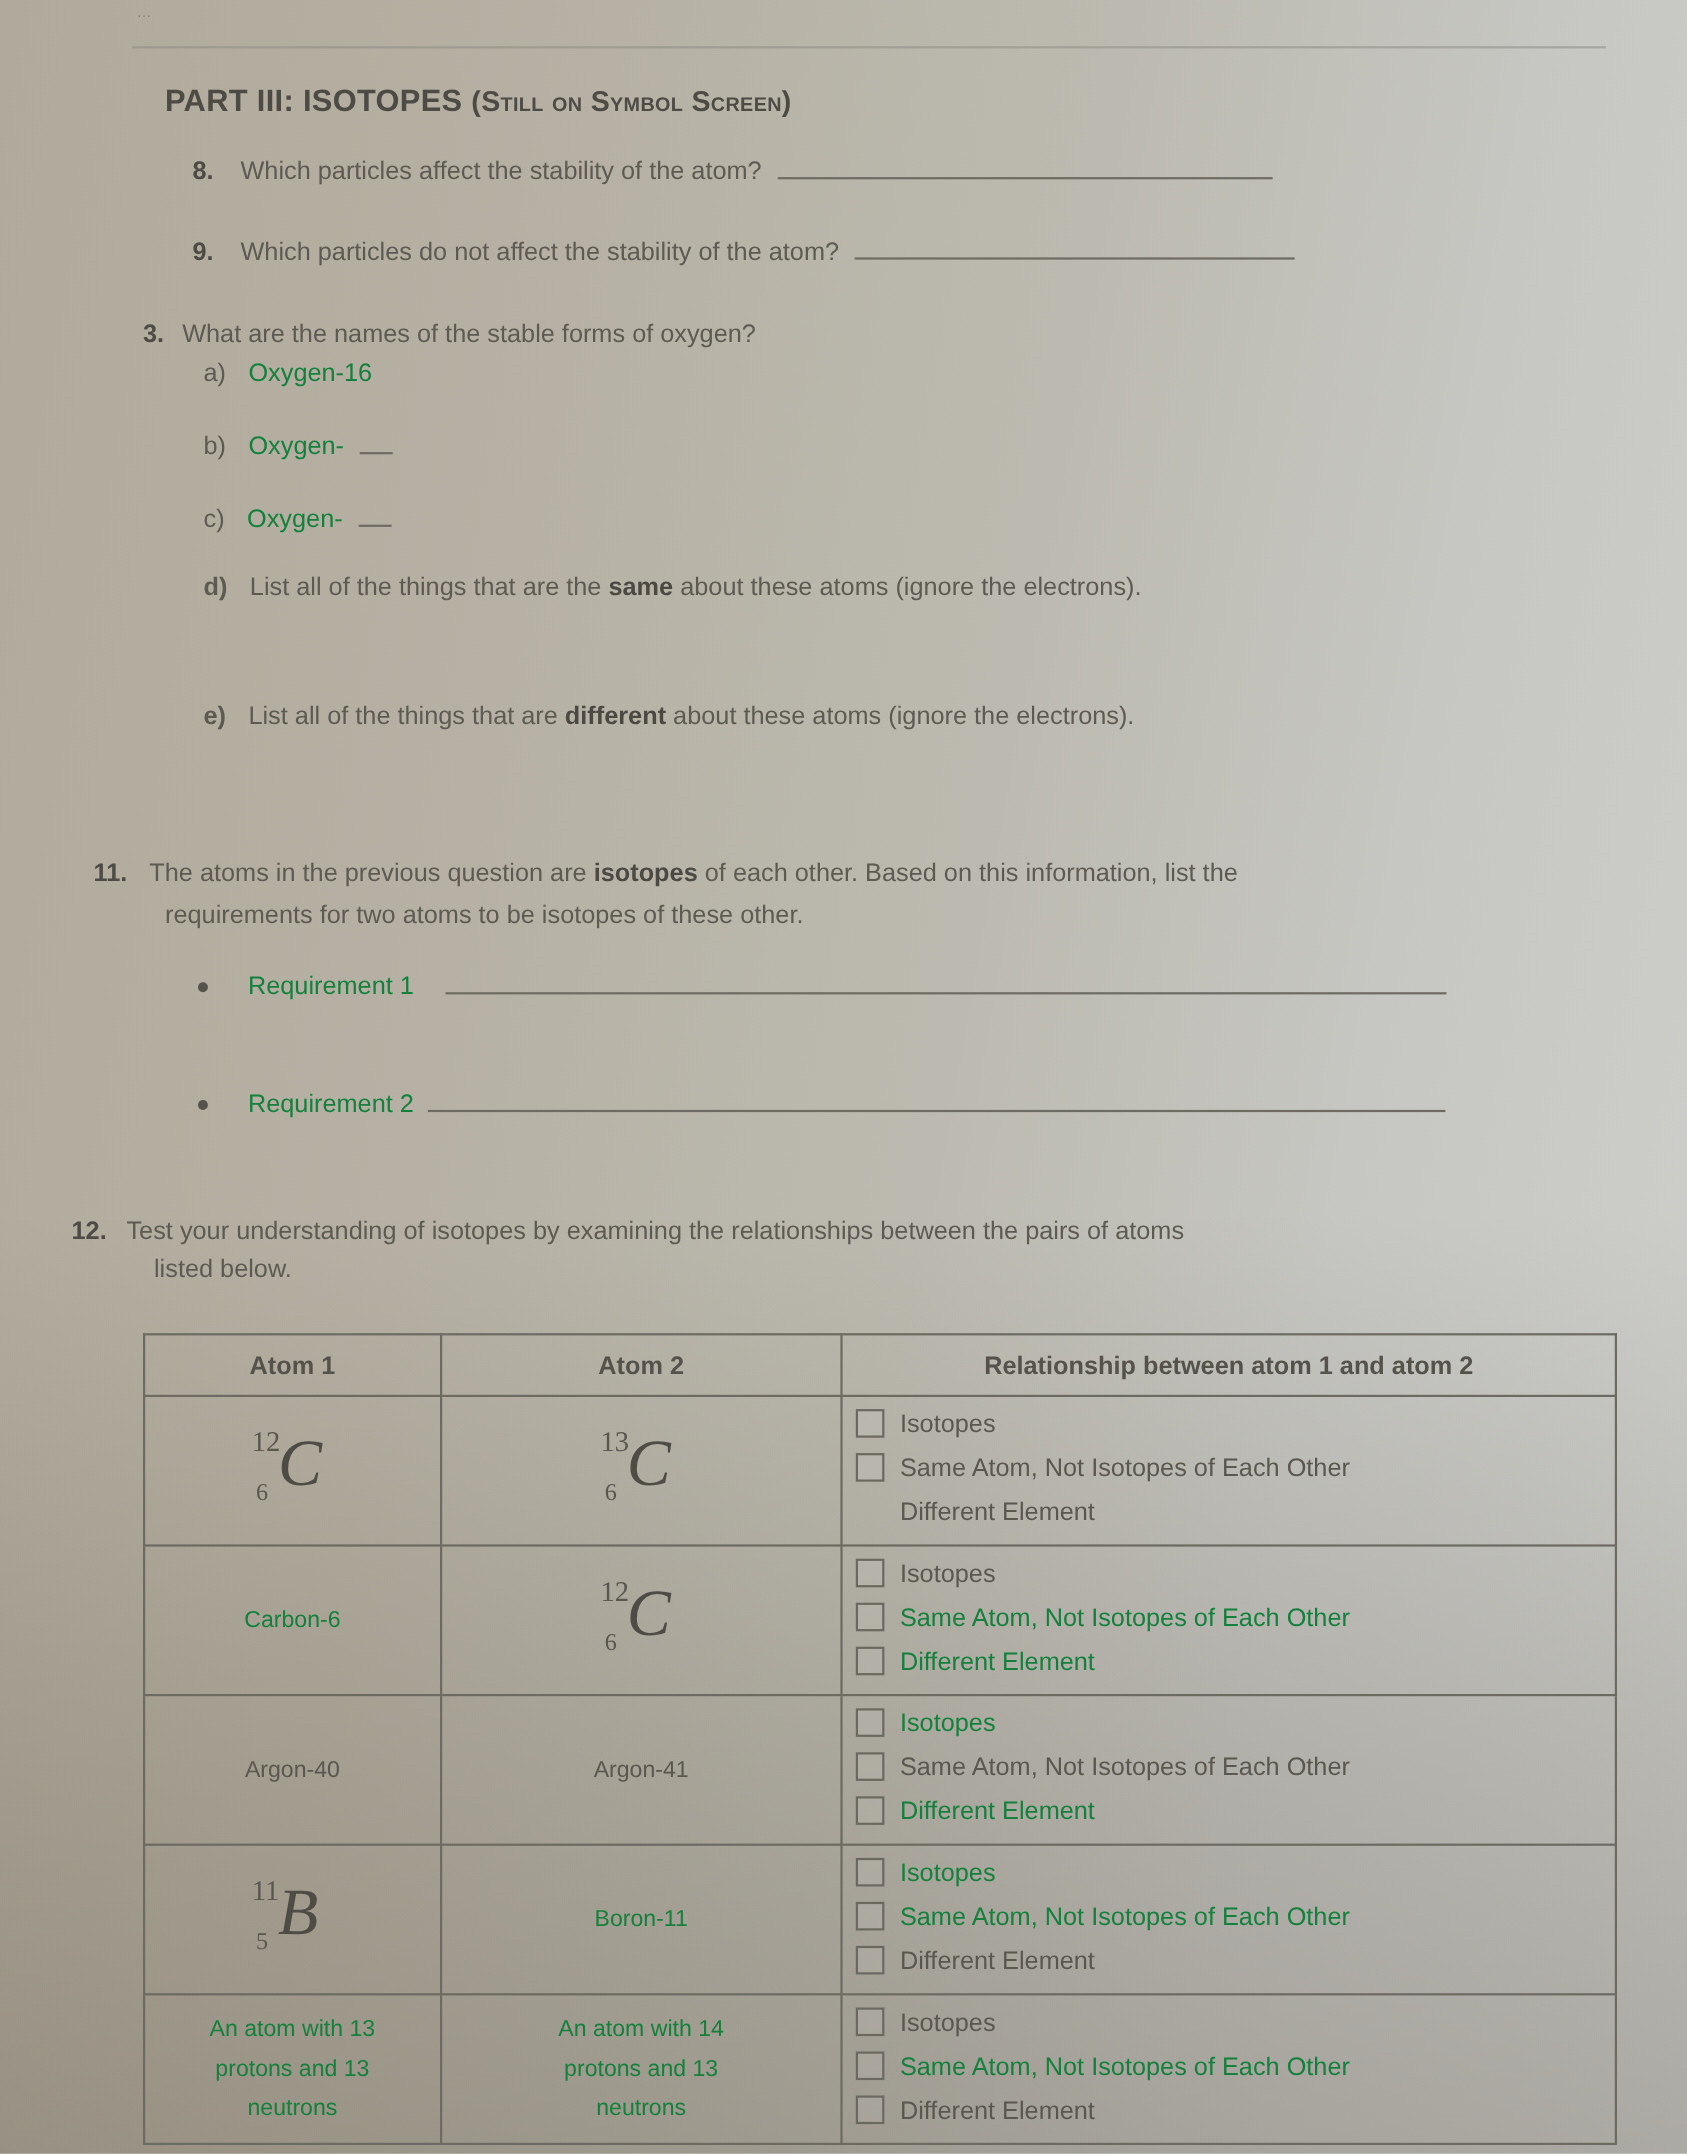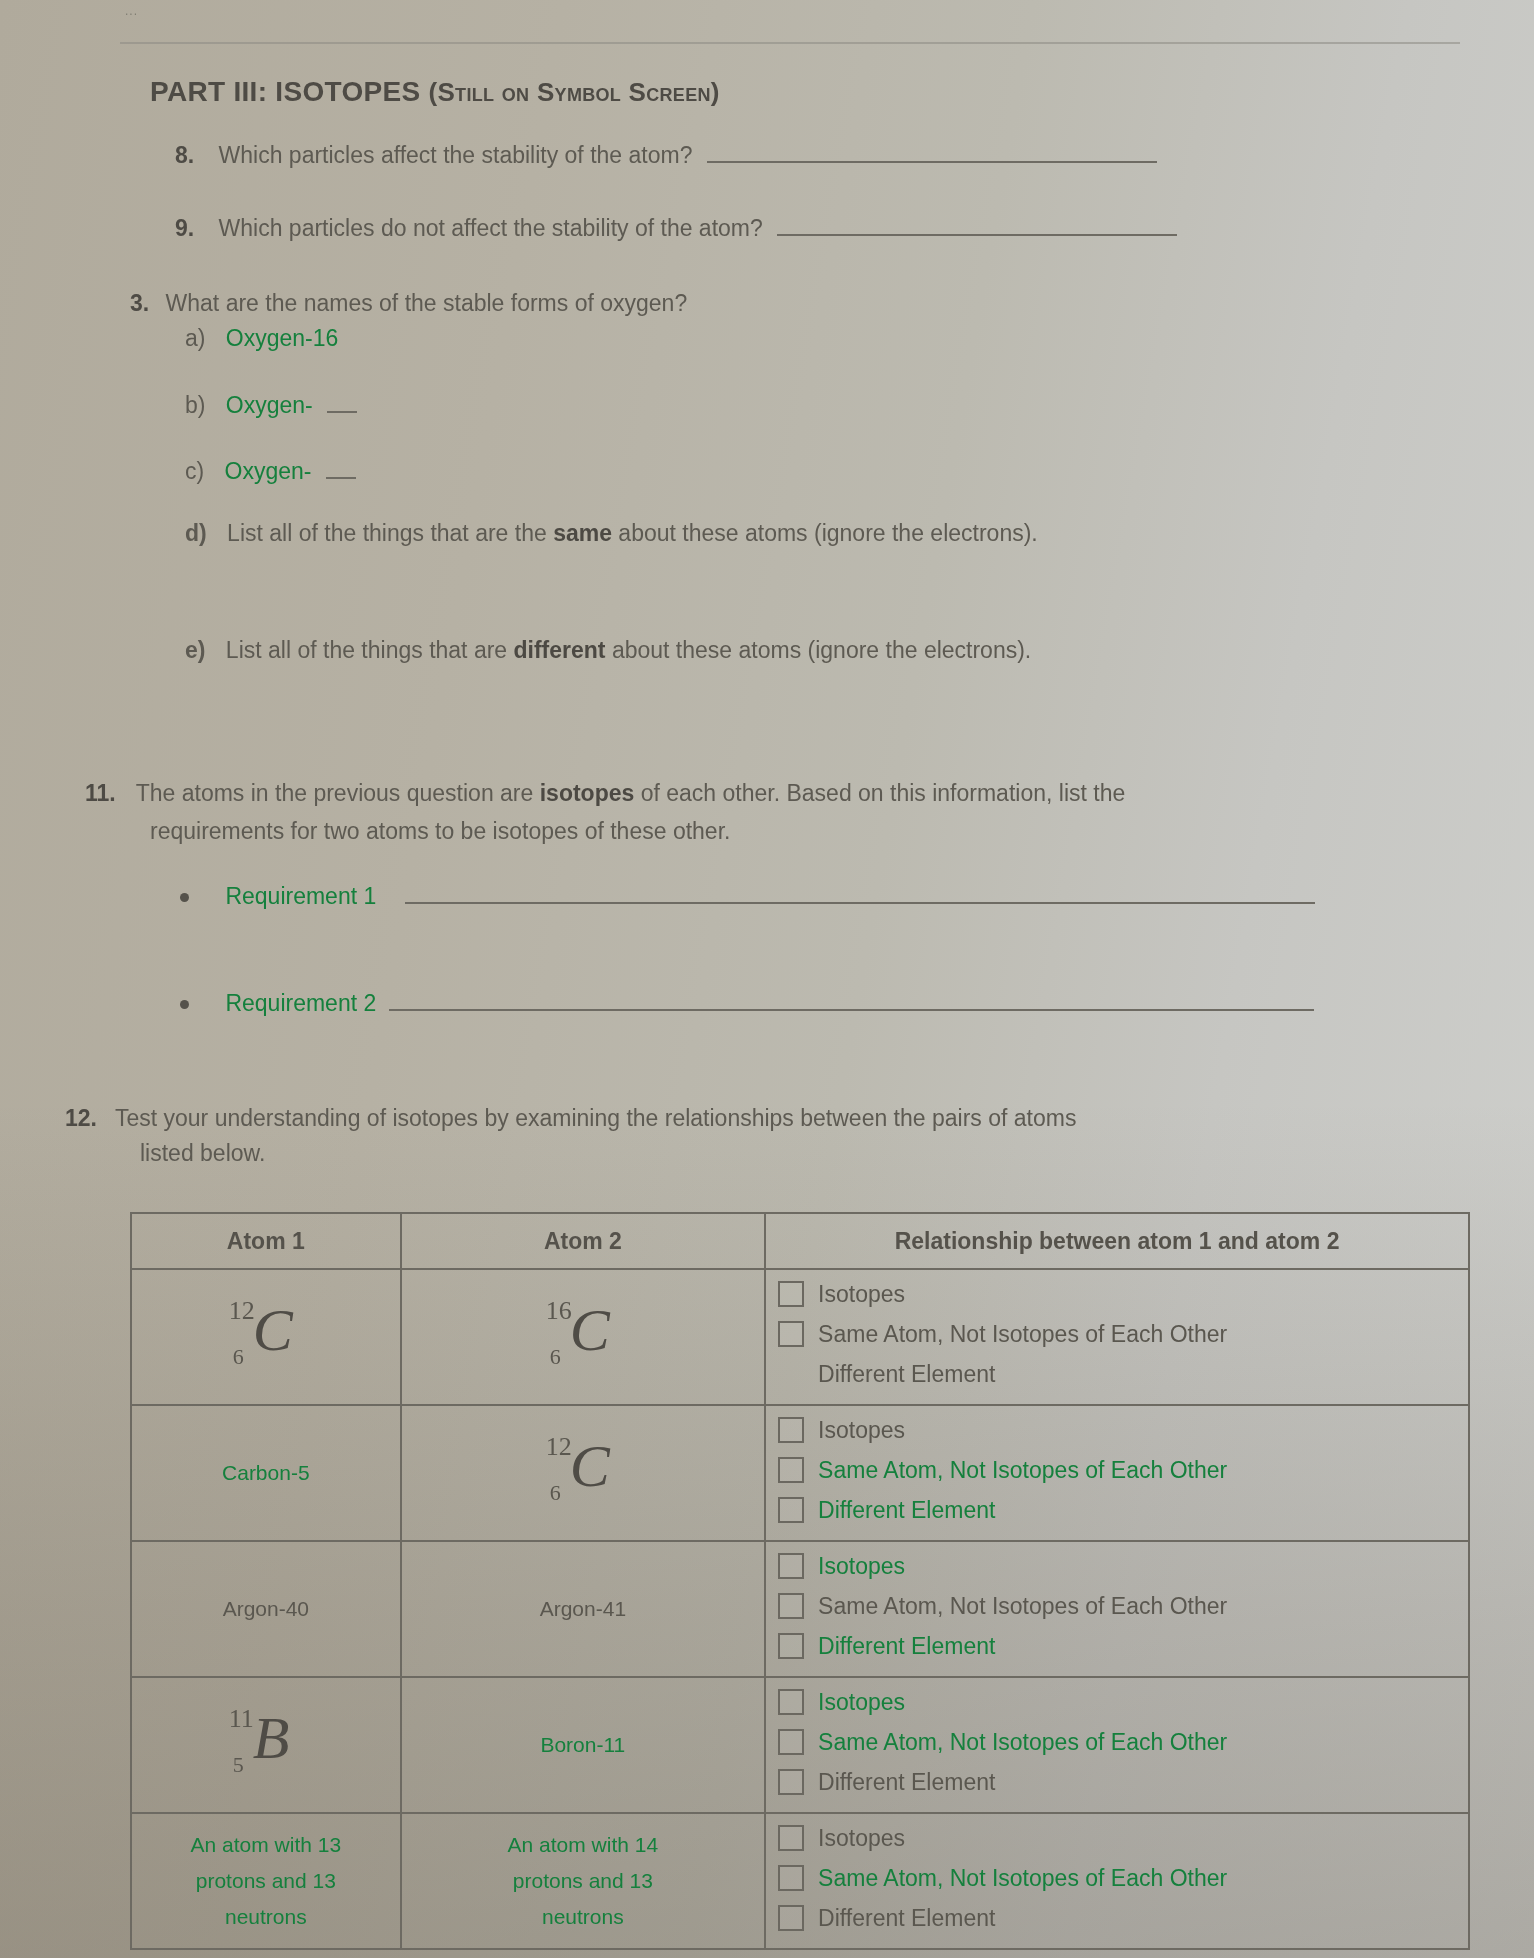--- a/index.html
+++ b/index.html
@@ -136,21 +136,21 @@
     <tr>
       <td>
         <span class="nuclide">
           <span class="mass">12</span>
           <span class="z">6</span>
           <span class="sym">C</span>
         </span>
       </td>
       <td>
         <span class="nuclide">
-          <span class="mass">16</span>
+          <span class="mass">13</span>
           <span class="z">6</span>
           <span class="sym">C</span>
         </span>
       </td>
       <td class="rel">
         <div class="opt">
             <span class="box"></span>
             <span>Isotopes</span>
           </div>
         <div class="opt">
@@ -159,21 +159,21 @@
           </div>
         <div class="opt">
             <span class="box" style="visibility:hidden;"></span>
             <span>Different Element</span>
           </div>
       </td>
     </tr>
 
     <tr>
       <td>
-        <span class="faint cell-text">Carbon-5</span>
+        <span class="faint cell-text">Carbon-6</span>
       </td>
       <td>
         <span class="nuclide">
           <span class="mass">12</span>
           <span class="z">6</span>
           <span class="sym">C</span>
         </span>
       </td>
       <td class="rel">
         <div class="opt">

